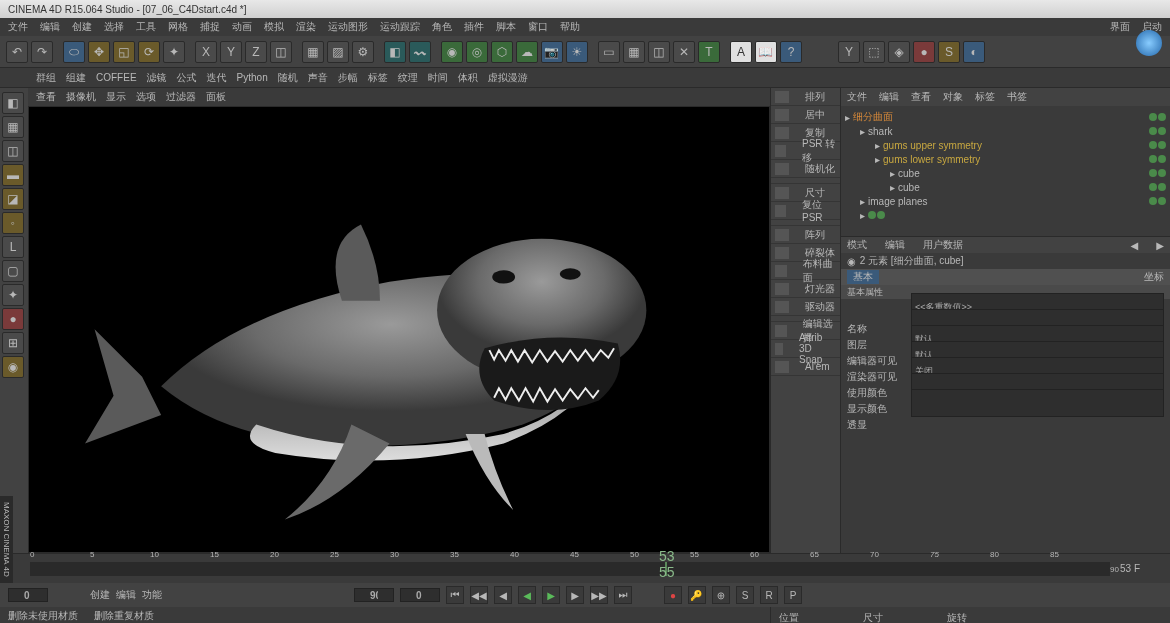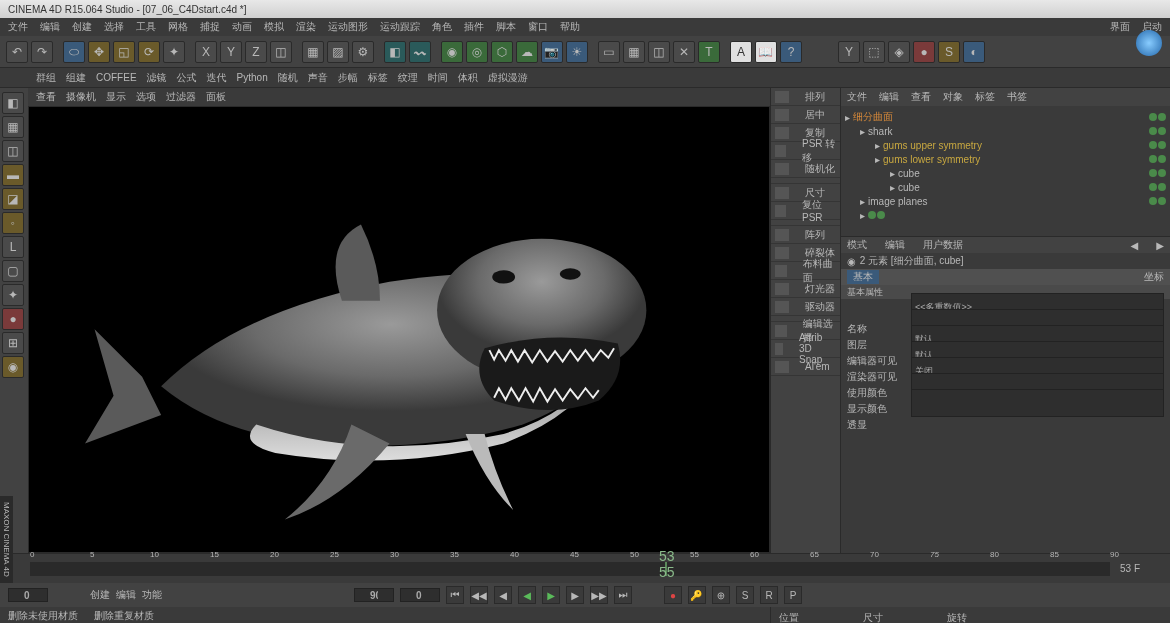--- a/index.html
+++ b/index.html
@@ -464,21 +464,21 @@
       <span class="timeline-tick" style="left: 44.4444%;">40</span>
       <span class="timeline-tick" style="left: 50%;">45</span>
       <span class="timeline-tick" style="left: 55.5556%;">50</span>
       <span class="timeline-tick" style="left: 61.1111%;">55</span>
       <span class="timeline-tick" style="left: 66.6667%;">60</span>
       <span class="timeline-tick" style="left: 72.2222%;">65</span>
       <span class="timeline-tick" style="left: 77.7778%;">70</span>
       <span class="timeline-tick" style="left: 83.3333%; font-style: italic;">75</span>
       <span class="timeline-tick" style="left: 88.8889%;">80</span>
       <span class="timeline-tick" style="left: 94.4444%;">85</span>
-      <span class="timeline-tick" style="left: 100%;">90</span>
+      <span class="timeline-tick" style="left: 100%; margin-top: 15px;">90</span>
     </div>
   <span style="margin-left:10px;">53 F</span>
 </div>
 
 <div class="playback-bar">
   <input class="frame-input" value="0 F" style="">
   <span style="flex:0 0 30px"></span>
   <span>创建</span>
   <span>编辑</span>
   <span>功能</span>

